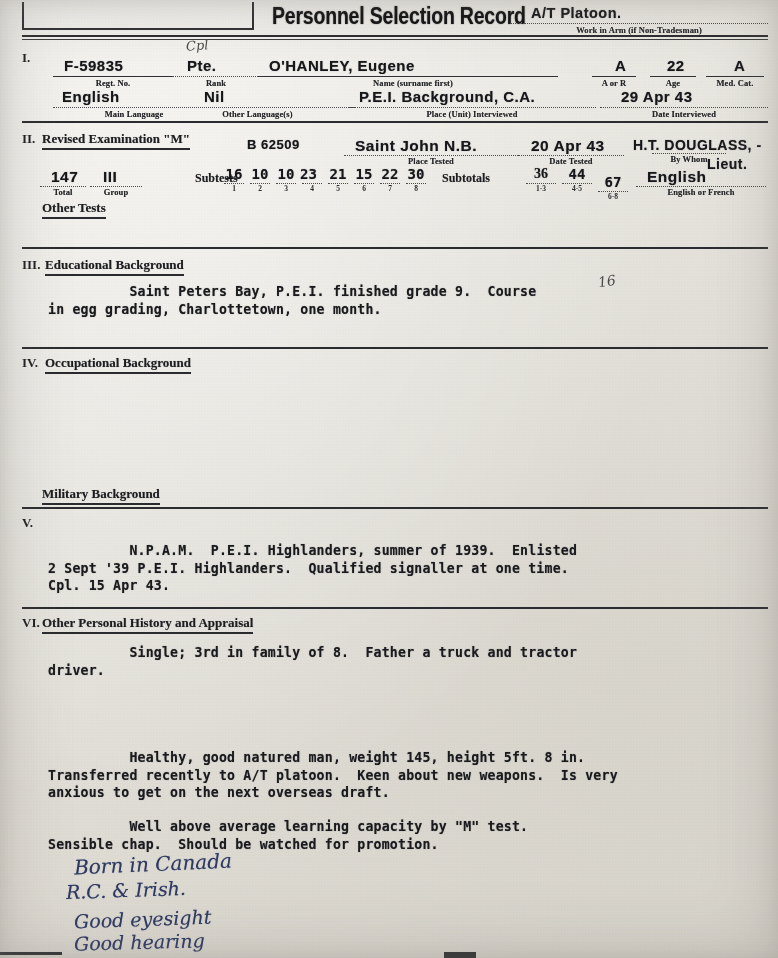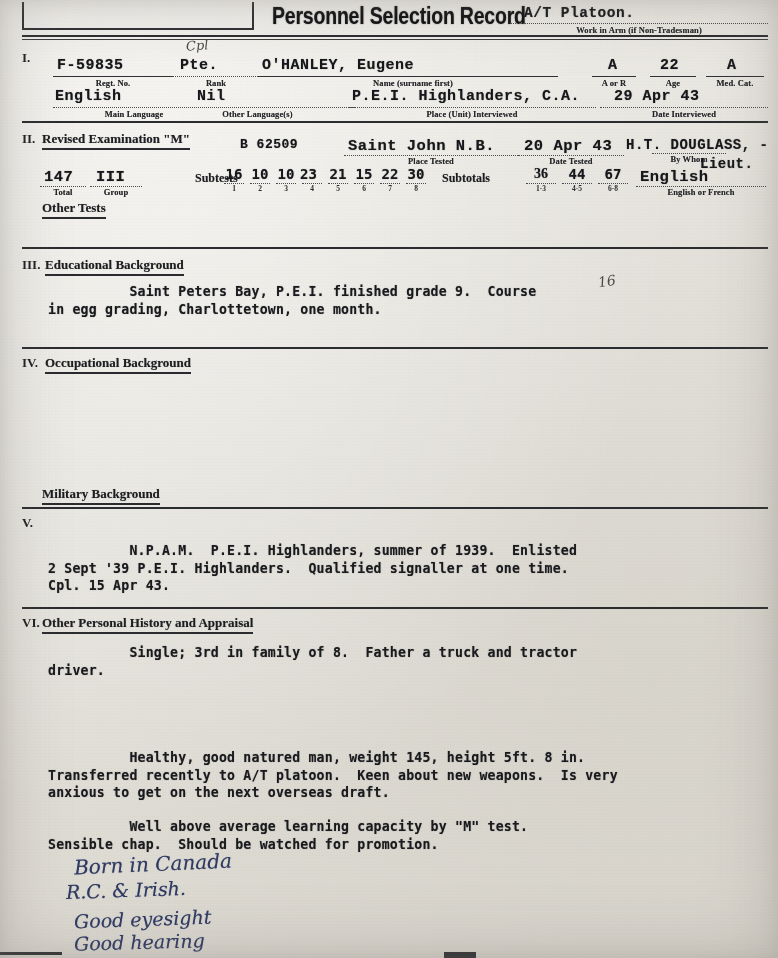--- a/index.html
+++ b/index.html
@@ -40,26 +40,27 @@
     position: absolute;
     inset: 0;
     pointer-events: none;
     box-shadow: inset 0 0 70px rgba(120,116,108,.33), inset 0 0 18px rgba(140,136,128,.22);
   }
 
   .abs { position: absolute; }
 
   
   .tw {
-    font-family: Liberation Mono, monospace;
+    font-family: Liberation Sans, sans-serif;
     font-weight: 700;
     color: #16171a;
     letter-spacing: .5px;
     text-shadow: 0 0 1px rgba(40,40,44,.55);
     white-space: pre;
+    padding-left: 7px;
   }
   .tw-body {
     font-family: "DejaVu Sans Mono", monospace;
     font-weight: 700;
     font-size: 13.2px;
     line-height: 17.5px;
     color: #191a1d;
     letter-spacing: .2px;
     text-shadow: 0 0 1px rgba(45,45,50,.5);
     white-space: pre-wrap;
@@ -213,21 +214,21 @@
   <div class="abs formlabel" style="left:706px; top:78px; width:58px;">Med. Cat.</div>
 
   <div class="abs tw" style="left:55px; top:88px; font-size:15px;">English</div>
   <div class="abs dotrule" style="left:53px; top:107px; width:162px;"></div>
   <div class="abs formlabel" style="left:53px; top:109px; width:162px;">Main Language</div>
 
   <div class="abs tw" style="left:197px; top:88px; font-size:15px;">Nil</div>
   <div class="abs dotrule" style="left:160px; top:107px; width:195px;"></div>
   <div class="abs formlabel" style="left:160px; top:109px; width:195px;">Other Language(s)</div>
 
-  <div class="abs tw" style="left:352px; top:88px; font-size:15px;">P.E.I. Highlanders, C.A.</div>
+  <div class="abs tw" style="left:352px; top:88px; font-size:15px;">P.E.I. Background, C.A.</div>
   <div class="abs dotrule" style="left:348px; top:107px; width:248px;"></div>
   <div class="abs formlabel" style="left:348px; top:109px; width:248px;">Place (Unit) Interviewed</div>
 
   <div class="abs tw" style="left:614px; top:88px; font-size:15px;">29 Apr 43</div>
   <div class="abs dotrule" style="left:600px; top:107px; width:168px;"></div>
   <div class="abs formlabel" style="left:600px; top:109px; width:168px;">Date Interviewed</div>
 
   <div class="abs rule" style="left:22px; top:121px; width:746px;"></div>
 
   <div class="abs romanum" style="left:22px; top:131px;">II.</div>
@@ -307,21 +308,21 @@
       <div class="abs" style="left: 0px; top: 0px; width: 34px;">
         <div class="subnum" style="text-align: center; font-family: Liberation Serif, serif;">36</div>
         <div class="dotrule" style="margin: 1px 2px 0px;"></div>
         <div class="subidx">1-3</div>
       </div>
       <div class="abs" style="left: 36px; top: 0px; width: 34px;">
         <div class="subnum" style="text-align: center;">44</div>
         <div class="dotrule" style="margin: 1px 2px 0px;"></div>
         <div class="subidx">4-5</div>
       </div>
-      <div class="abs" style="left: 72px; top: 0px; width: 34px;">
+      <div class="abs" style="left: 72px; top: 8px; width: 34px;">
         <div class="subnum" style="text-align: center;">67</div>
         <div class="dotrule" style="margin: 1px 2px 0px;"></div>
         <div class="subidx">6-8</div>
       </div>
     </div>
 
   <div class="abs tw" style="left:640px; top:168px; font-size:15.5px;">English</div>
   <div class="abs dotrule" style="left:636px; top:186px; width:130px;"></div>
   <div class="abs formlabel" style="left:636px; top:187px; width:130px;">English or French</div>
 

